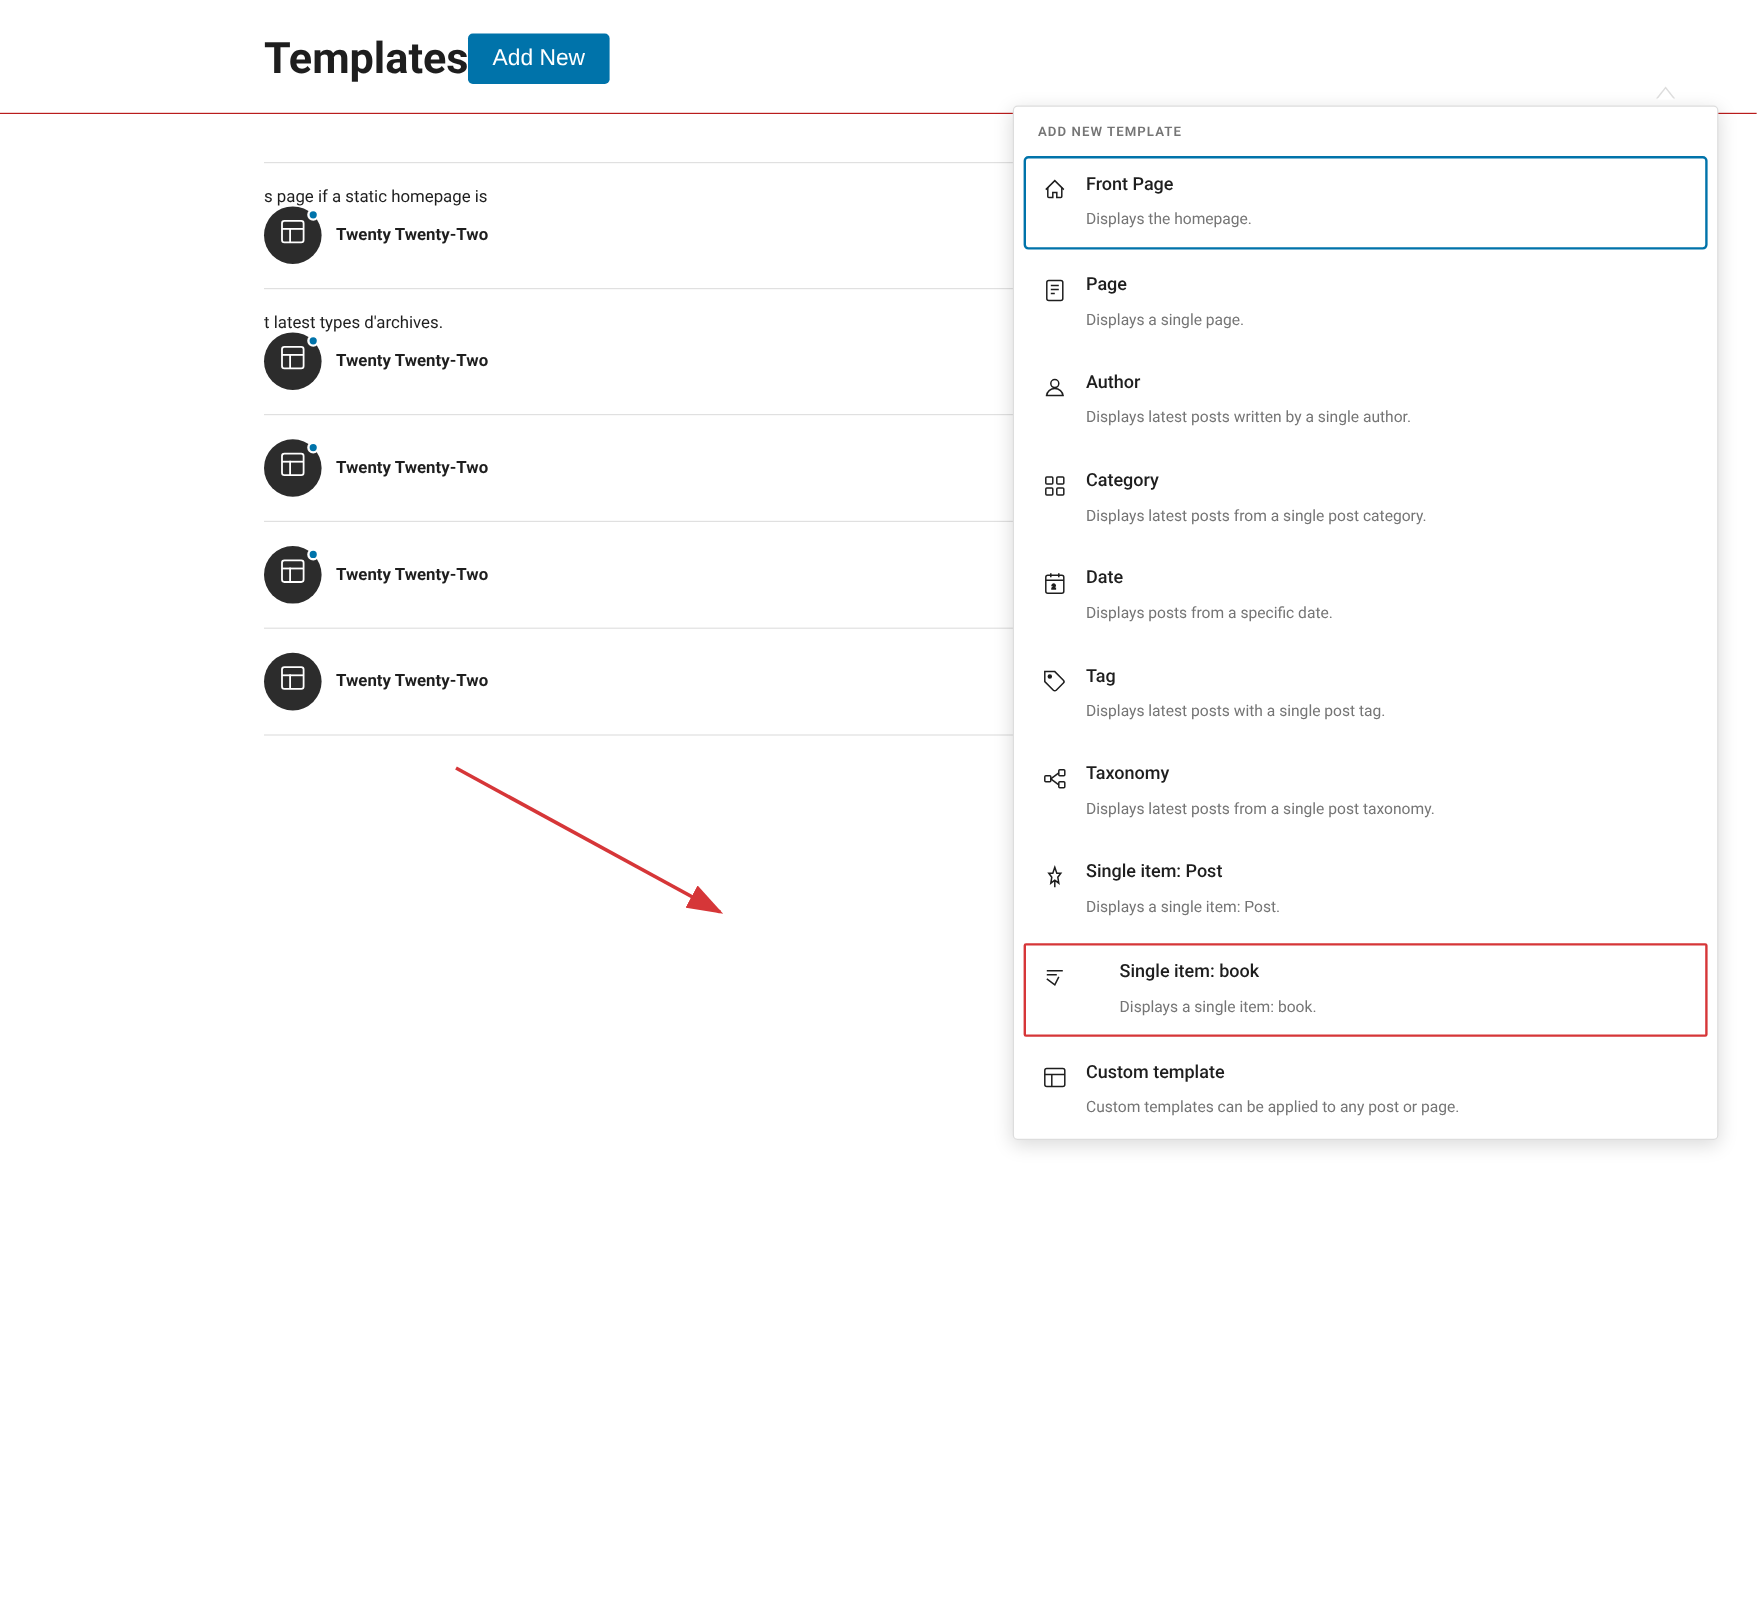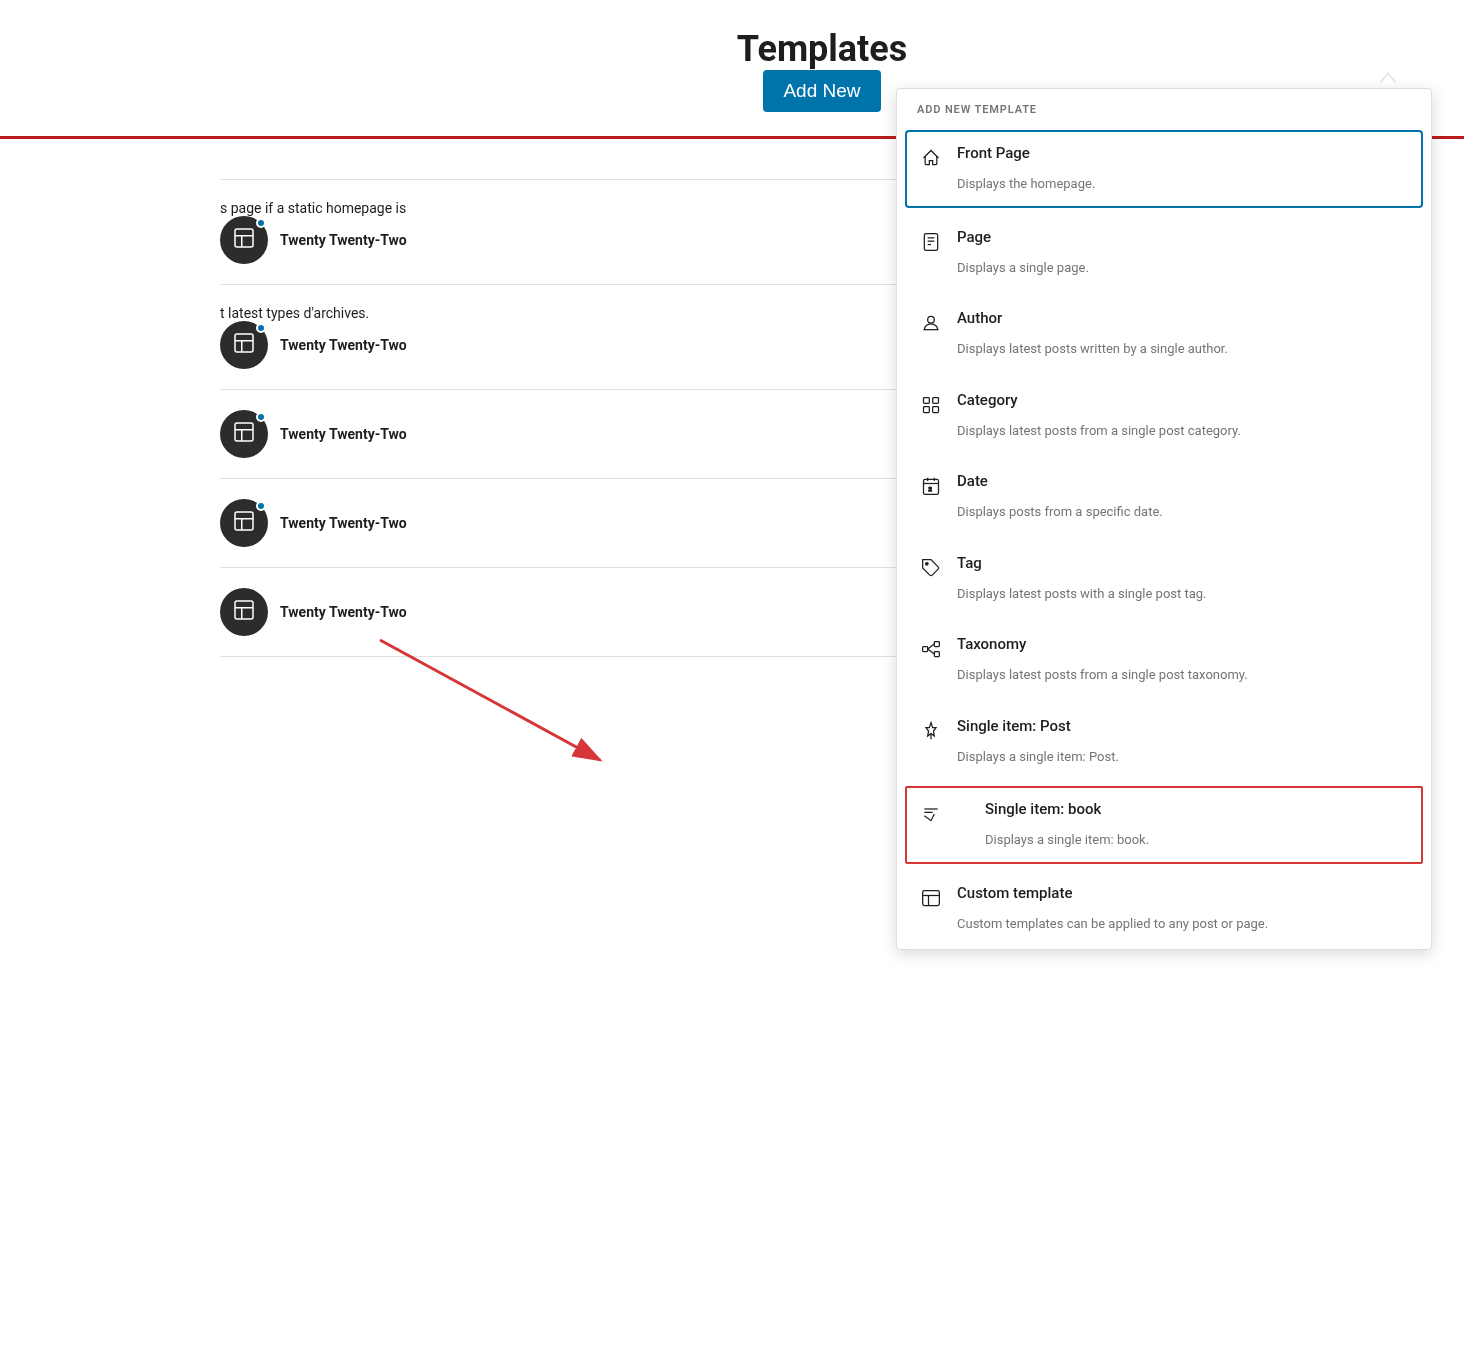--- a/index.html
+++ b/index.html
@@ -11,22 +11,21 @@
       min-height: 1346px;
       position: relative;
       overflow: hidden;
     }
 
     
     .page-header {
       display: flex;
       align-items: center;
       padding: 28px 40px 24px 220px;
-      border-bottom: 3px solid #b91c1c;
-      flex-direction: column;
+      border-bottom: 1px solid #b91c1c;
     }
 
     .page-title {
       font-size: 36px;
       font-weight: 700;
       color: #1e1e1e;
     }
 
     .add-new-btn {
       background: #0073aa;
@@ -115,21 +114,21 @@
     .avatar-name {
       font-size: 14px;
       color: #1e1e1e;
     }
 
     
     .dropdown-panel {
       position: absolute;
       top: 88px;
       right: 32px;
-      width: 536px;
+      width: 588px;
       background: #fff;
       border: 1px solid #ddd;
       border-radius: 4px;
       box-shadow: 0 4px 16px rgba(0,0,0,0.15);
       z-index: 100;
     }
 
     .dropdown-header {
       padding: 14px 20px 10px;
       font-size: 11px;

